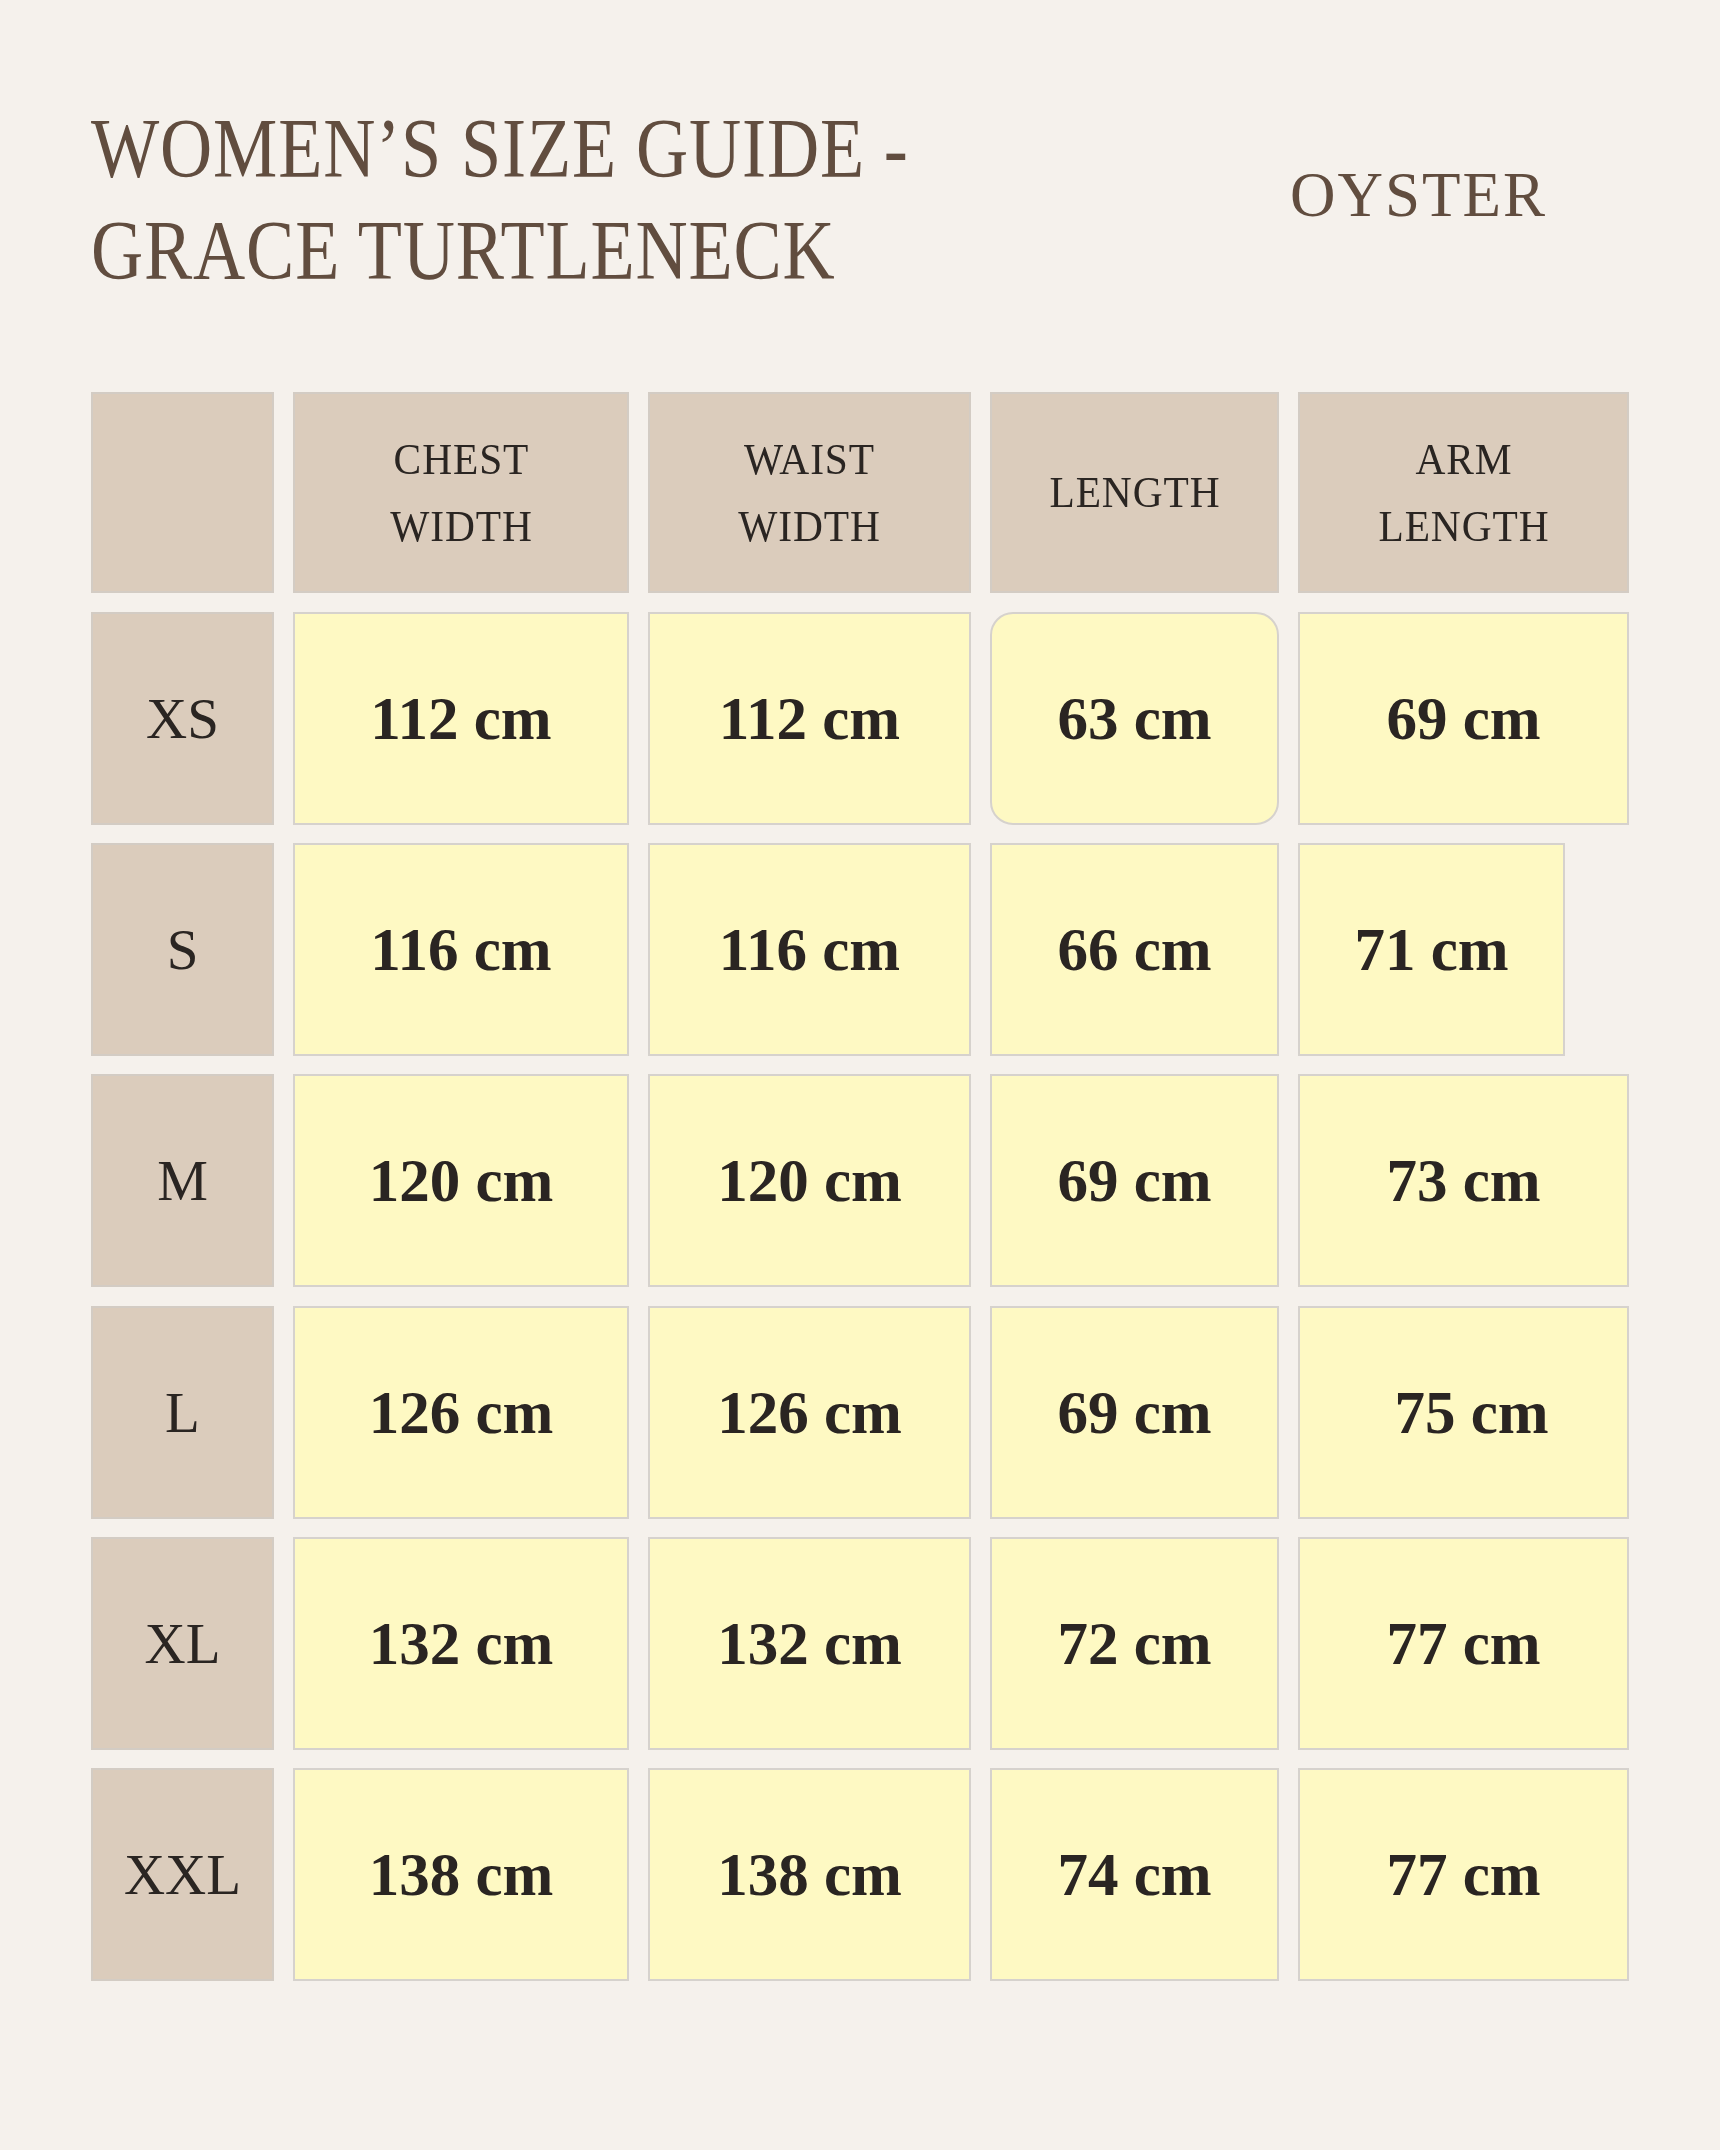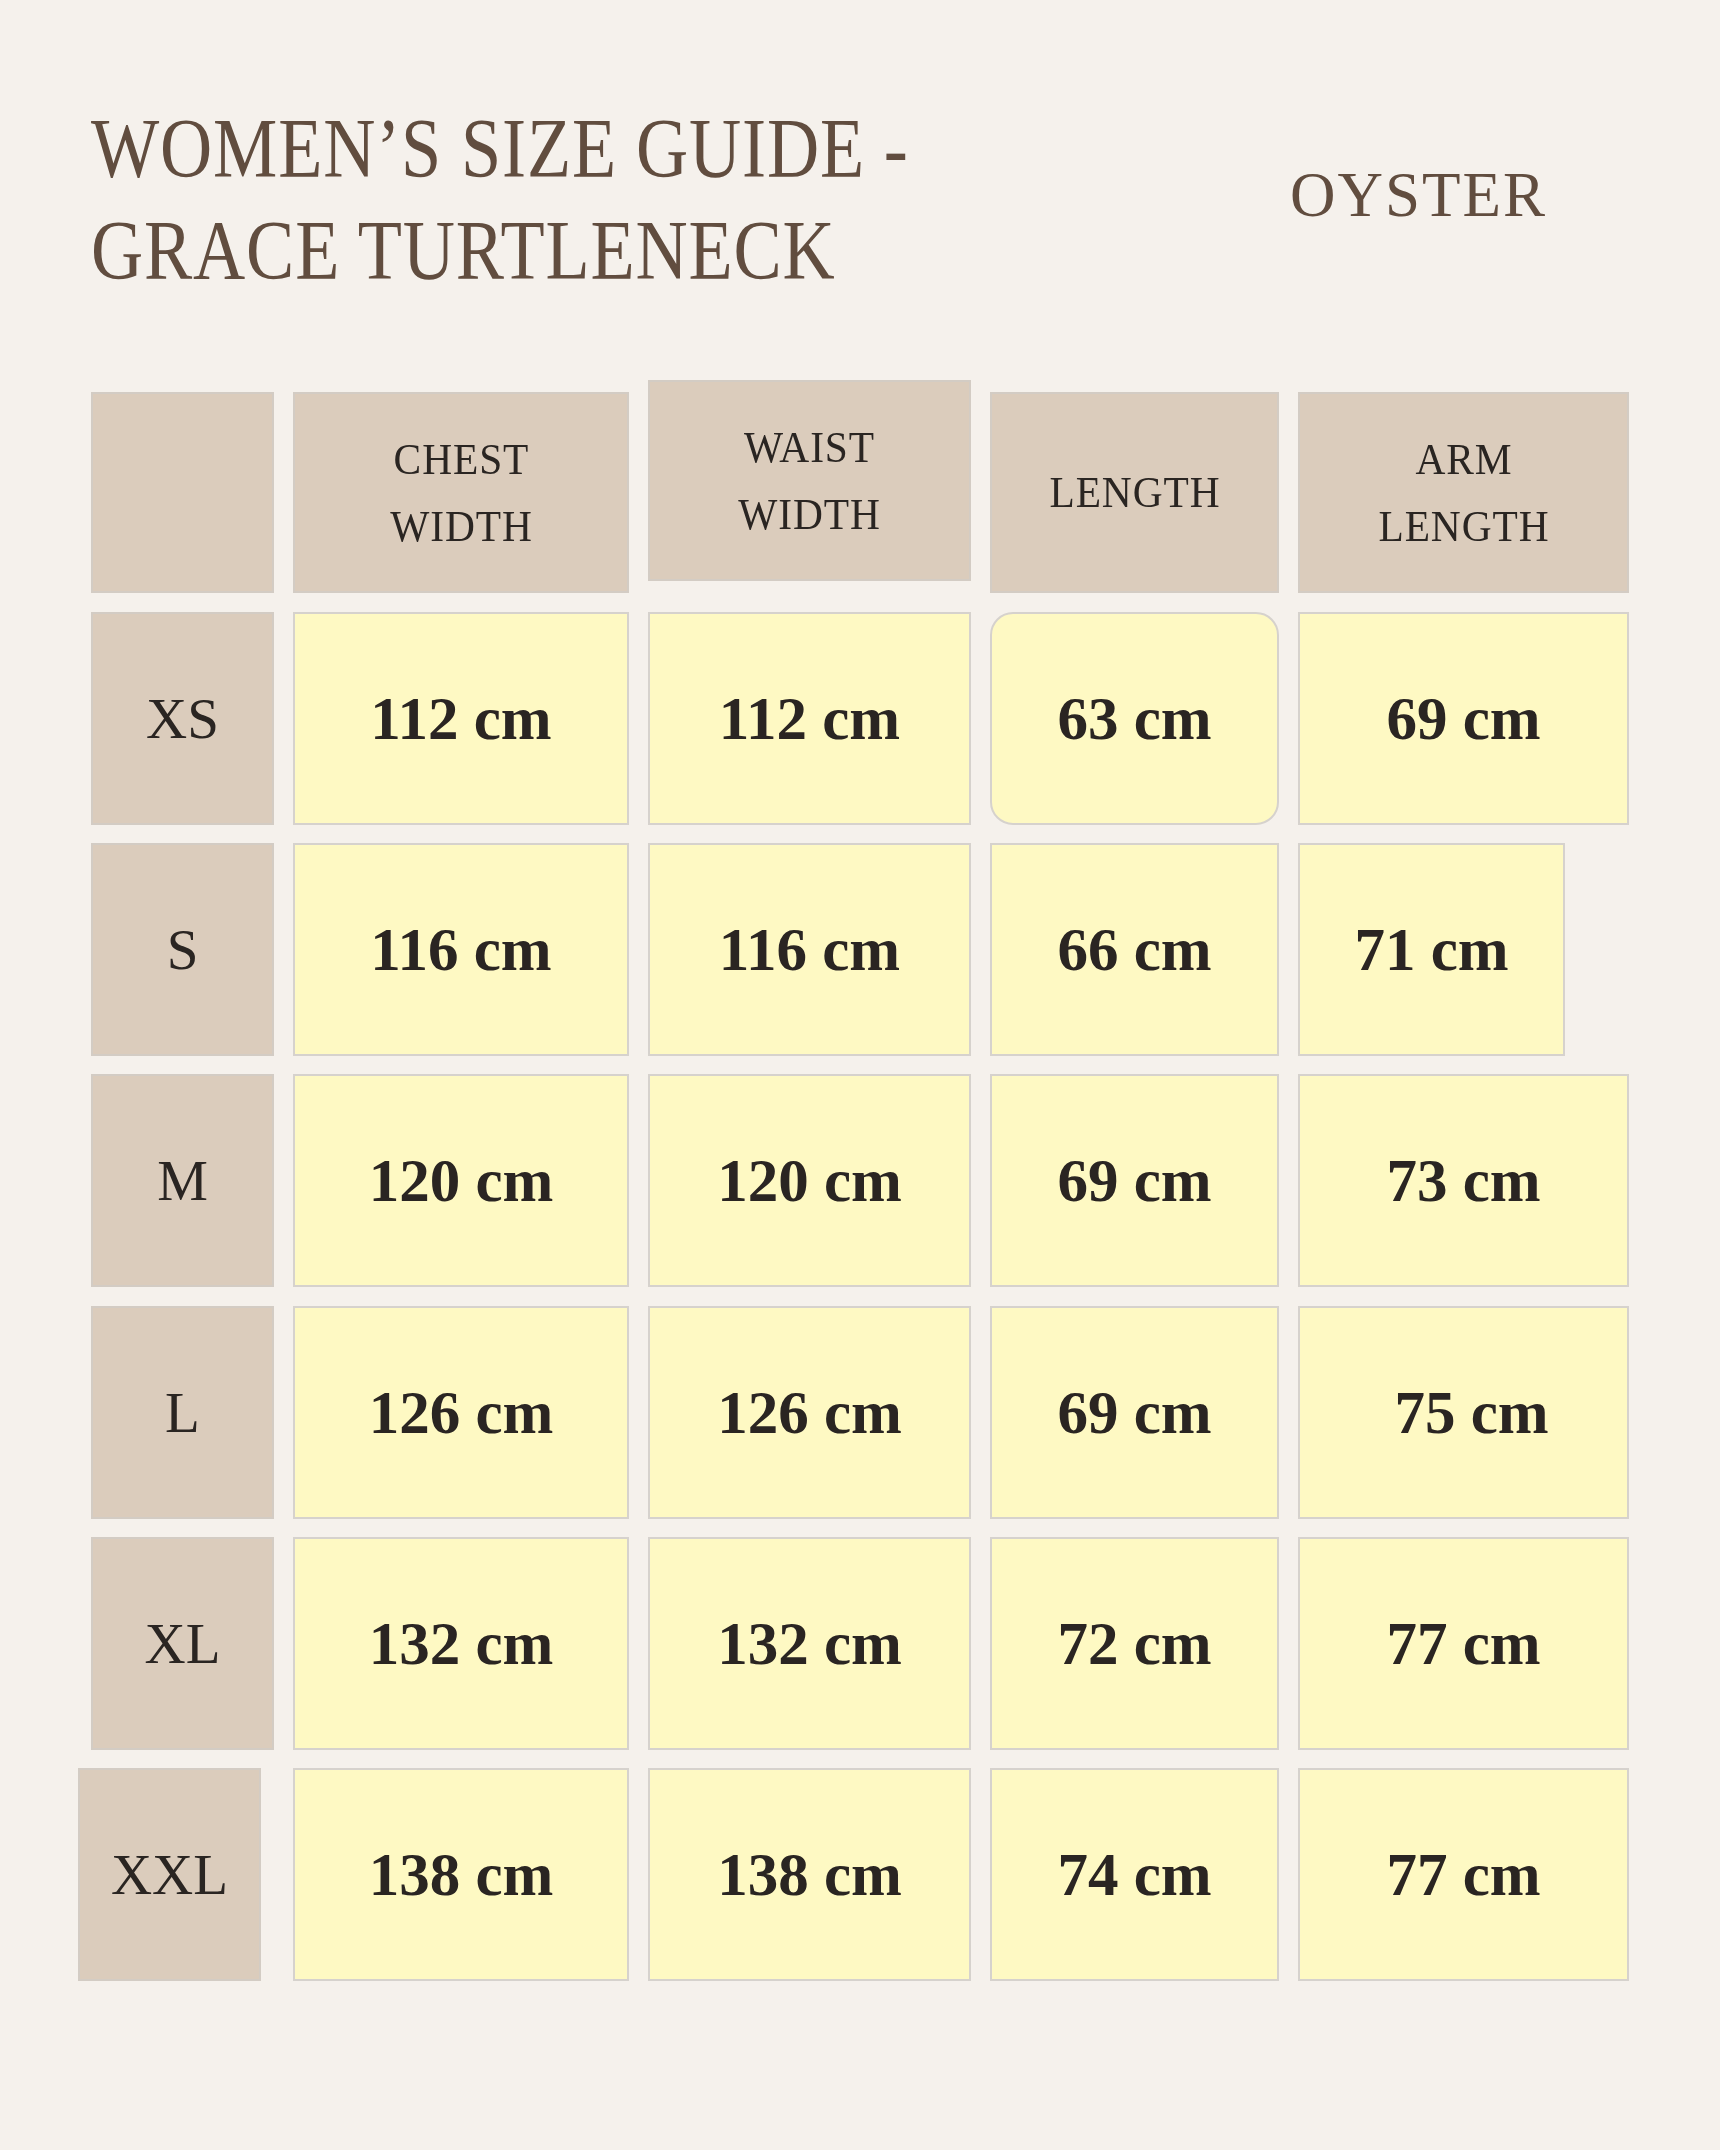--- a/index.html
+++ b/index.html
@@ -71,21 +71,21 @@
 <div class="brand">OYSTER</div>
 
 <div id="size-table">
     <div class="cell hdr" style="left: 91px; top: 392px; width: 183px; height: 201px;"></div>
     <div class="cell hdr" style="left: 293px; top: 392px; width: 336px; height: 201px;">
       <div>
         <span>CHEST</span>
         <span>WIDTH</span>
       </div>
     </div>
-    <div class="cell hdr" style="left: 648px; top: 380px; width: 323px; height: 201px;">
+    <div class="cell hdr" style="left: 648px; top: 392px; width: 323px; height: 201px;">
       <div>
         <span>WAIST</span>
         <span>WIDTH</span>
       </div>
     </div>
     <div class="cell hdr" style="left: 990px; top: 392px; width: 289px; height: 201px;">
       <div>
         <span>LENGTH</span>
         <span></span>
       </div>
@@ -114,19 +114,19 @@
     <div class="cell size" style="left: 91px; top: 1306px; width: 183px; height: 213px;">L</div>
     <div class="cell val" style="left: 293px; top: 1306px; width: 336px; height: 213px;">126 cm</div>
     <div class="cell val" style="left: 648px; top: 1306px; width: 323px; height: 213px;">126 cm</div>
     <div class="cell val" style="left: 990px; top: 1306px; width: 289px; height: 213px;">69 cm</div>
     <div class="cell val" style="left: 1298px; top: 1306px; width: 331px; height: 213px; padding-left: 16px;">75 cm</div>
     <div class="cell size" style="left: 91px; top: 1537px; width: 183px; height: 213px;">XL</div>
     <div class="cell val" style="left: 293px; top: 1537px; width: 336px; height: 213px;">132 cm</div>
     <div class="cell val" style="left: 648px; top: 1537px; width: 323px; height: 213px;">132 cm</div>
     <div class="cell val" style="left: 990px; top: 1537px; width: 289px; height: 213px;">72 cm</div>
     <div class="cell val" style="left: 1298px; top: 1537px; width: 331px; height: 213px;">77 cm</div>
-    <div class="cell size" style="left: 78px; top: 1768px; width: 183px; height: 213px;">XXL</div>
+    <div class="cell size" style="left: 91px; top: 1768px; width: 183px; height: 213px;">XXL</div>
     <div class="cell val" style="left: 293px; top: 1768px; width: 336px; height: 213px;">138 cm</div>
     <div class="cell val" style="left: 648px; top: 1768px; width: 323px; height: 213px;">138 cm</div>
     <div class="cell val" style="left: 990px; top: 1768px; width: 289px; height: 213px;">74 cm</div>
     <div class="cell val" style="left: 1298px; top: 1768px; width: 331px; height: 213px;">77 cm</div>
   </div>
 
 
 </body></html>

